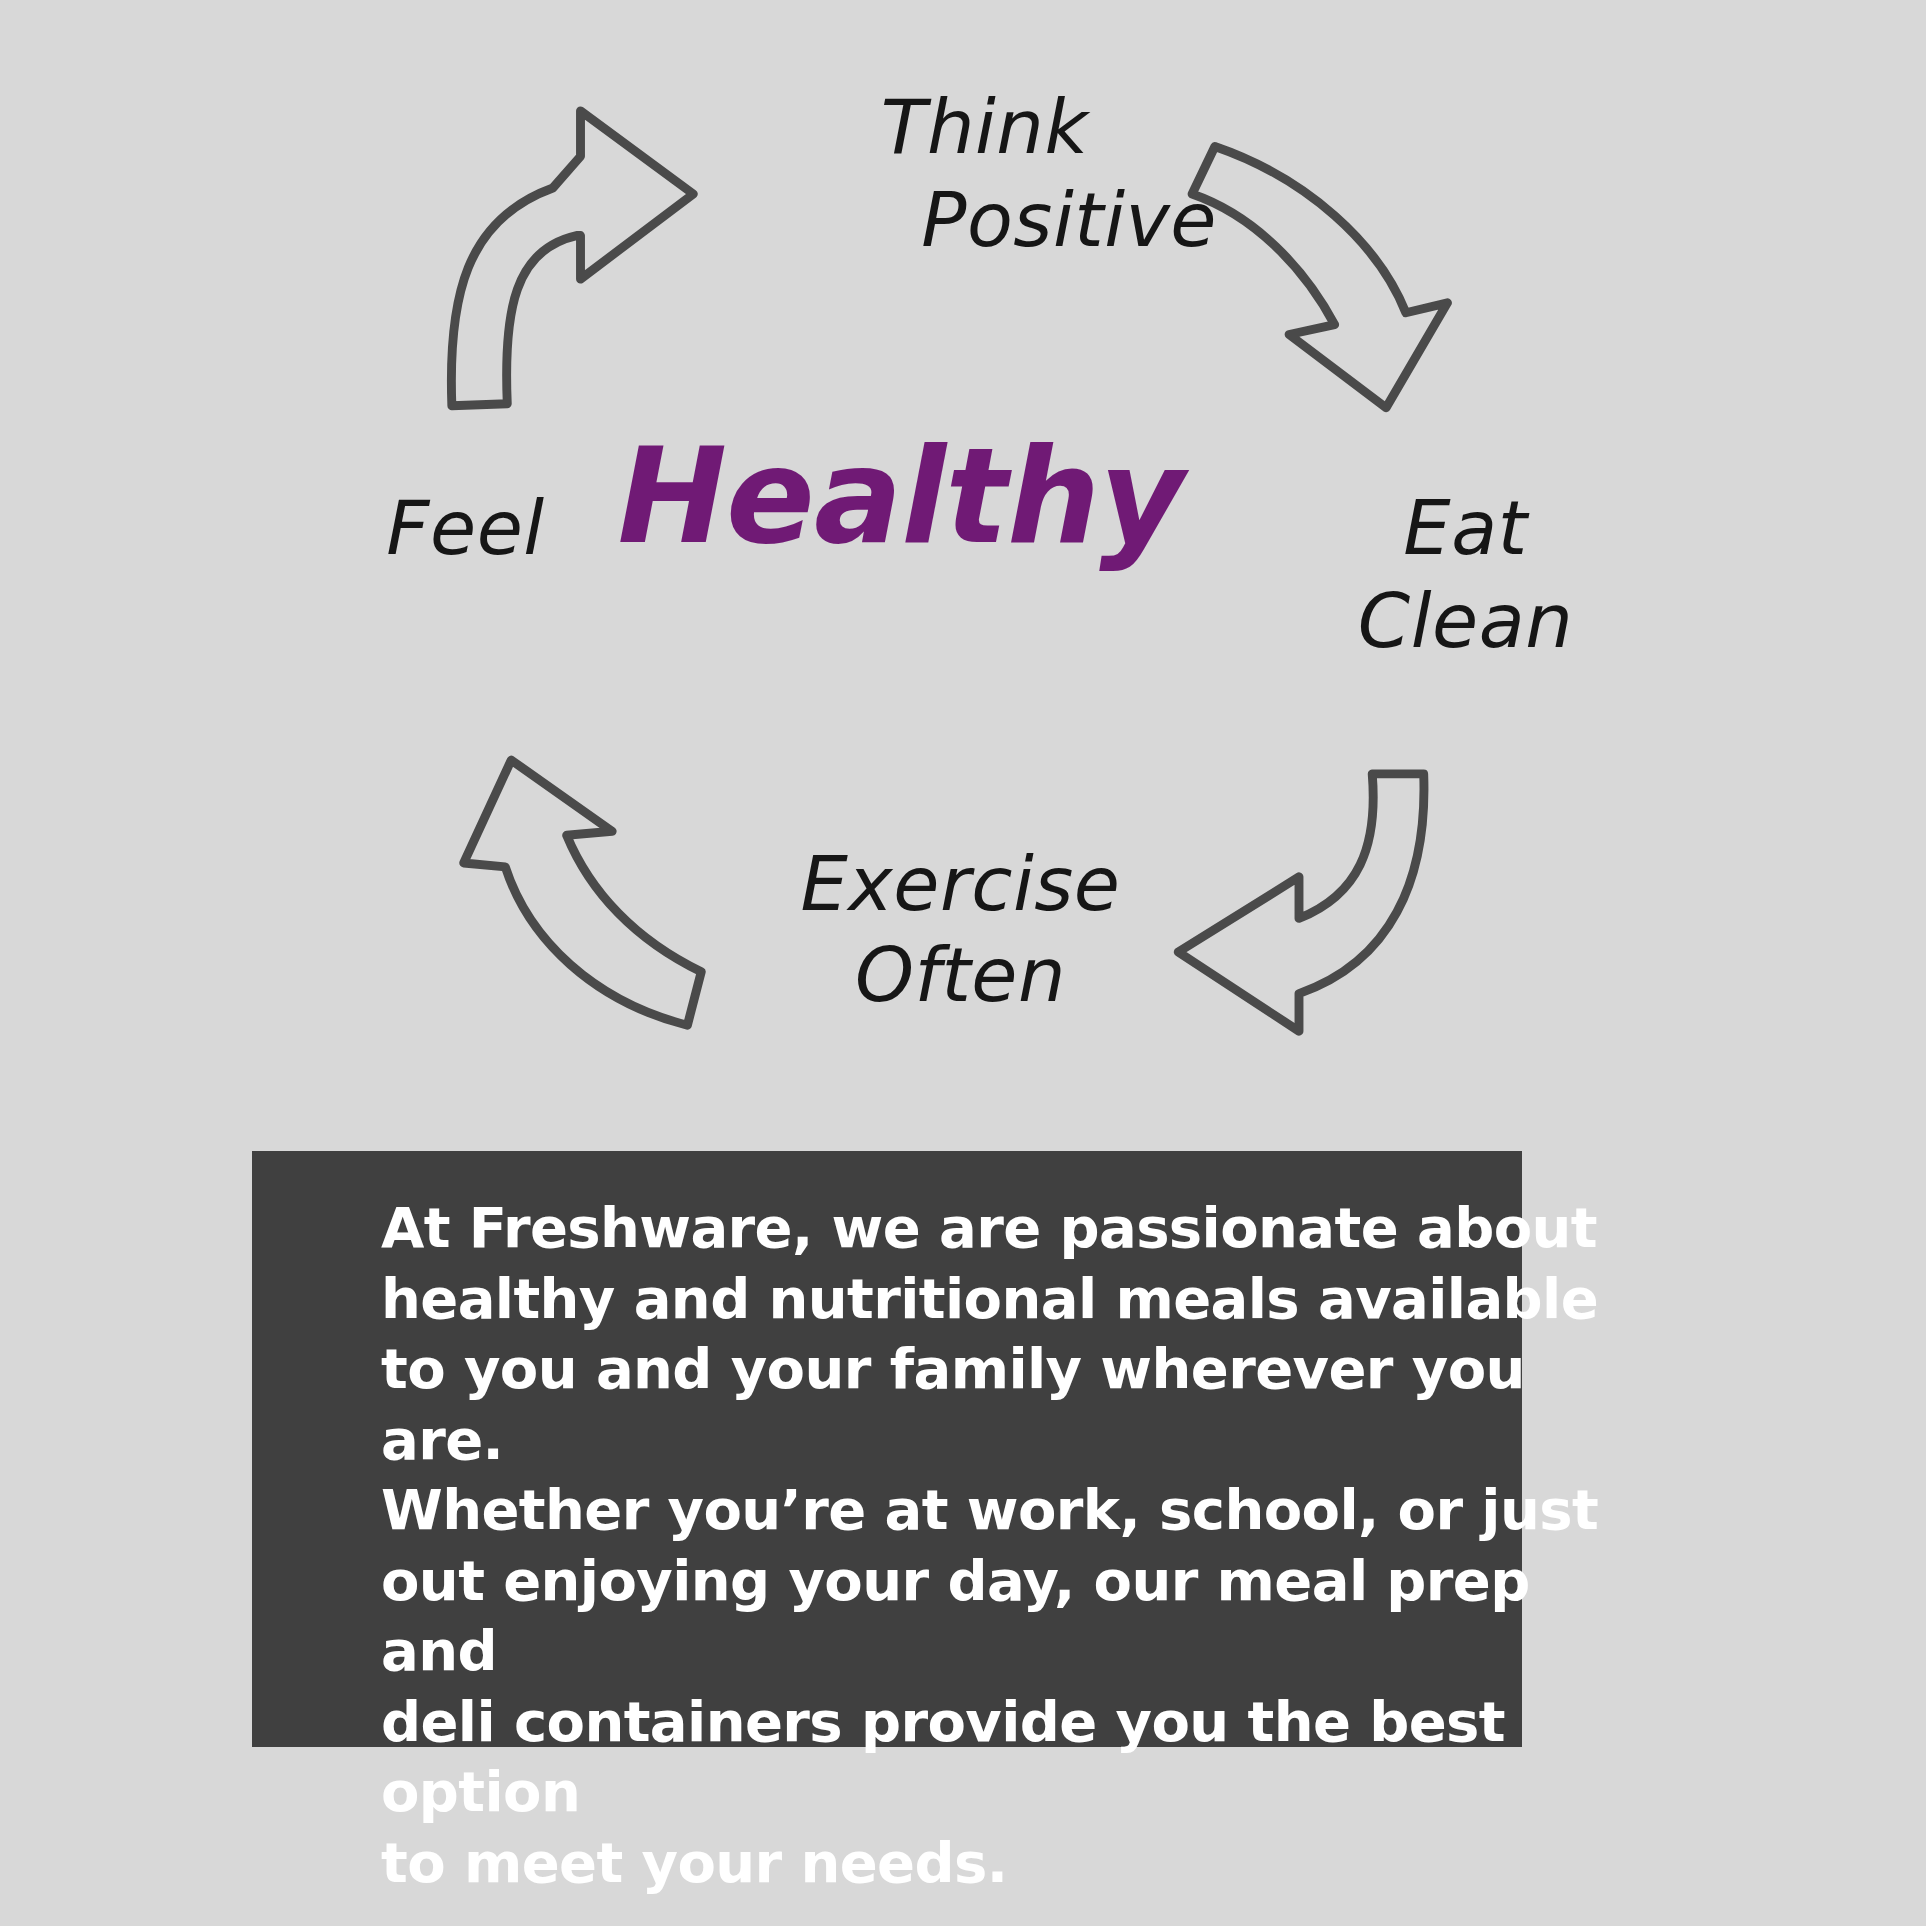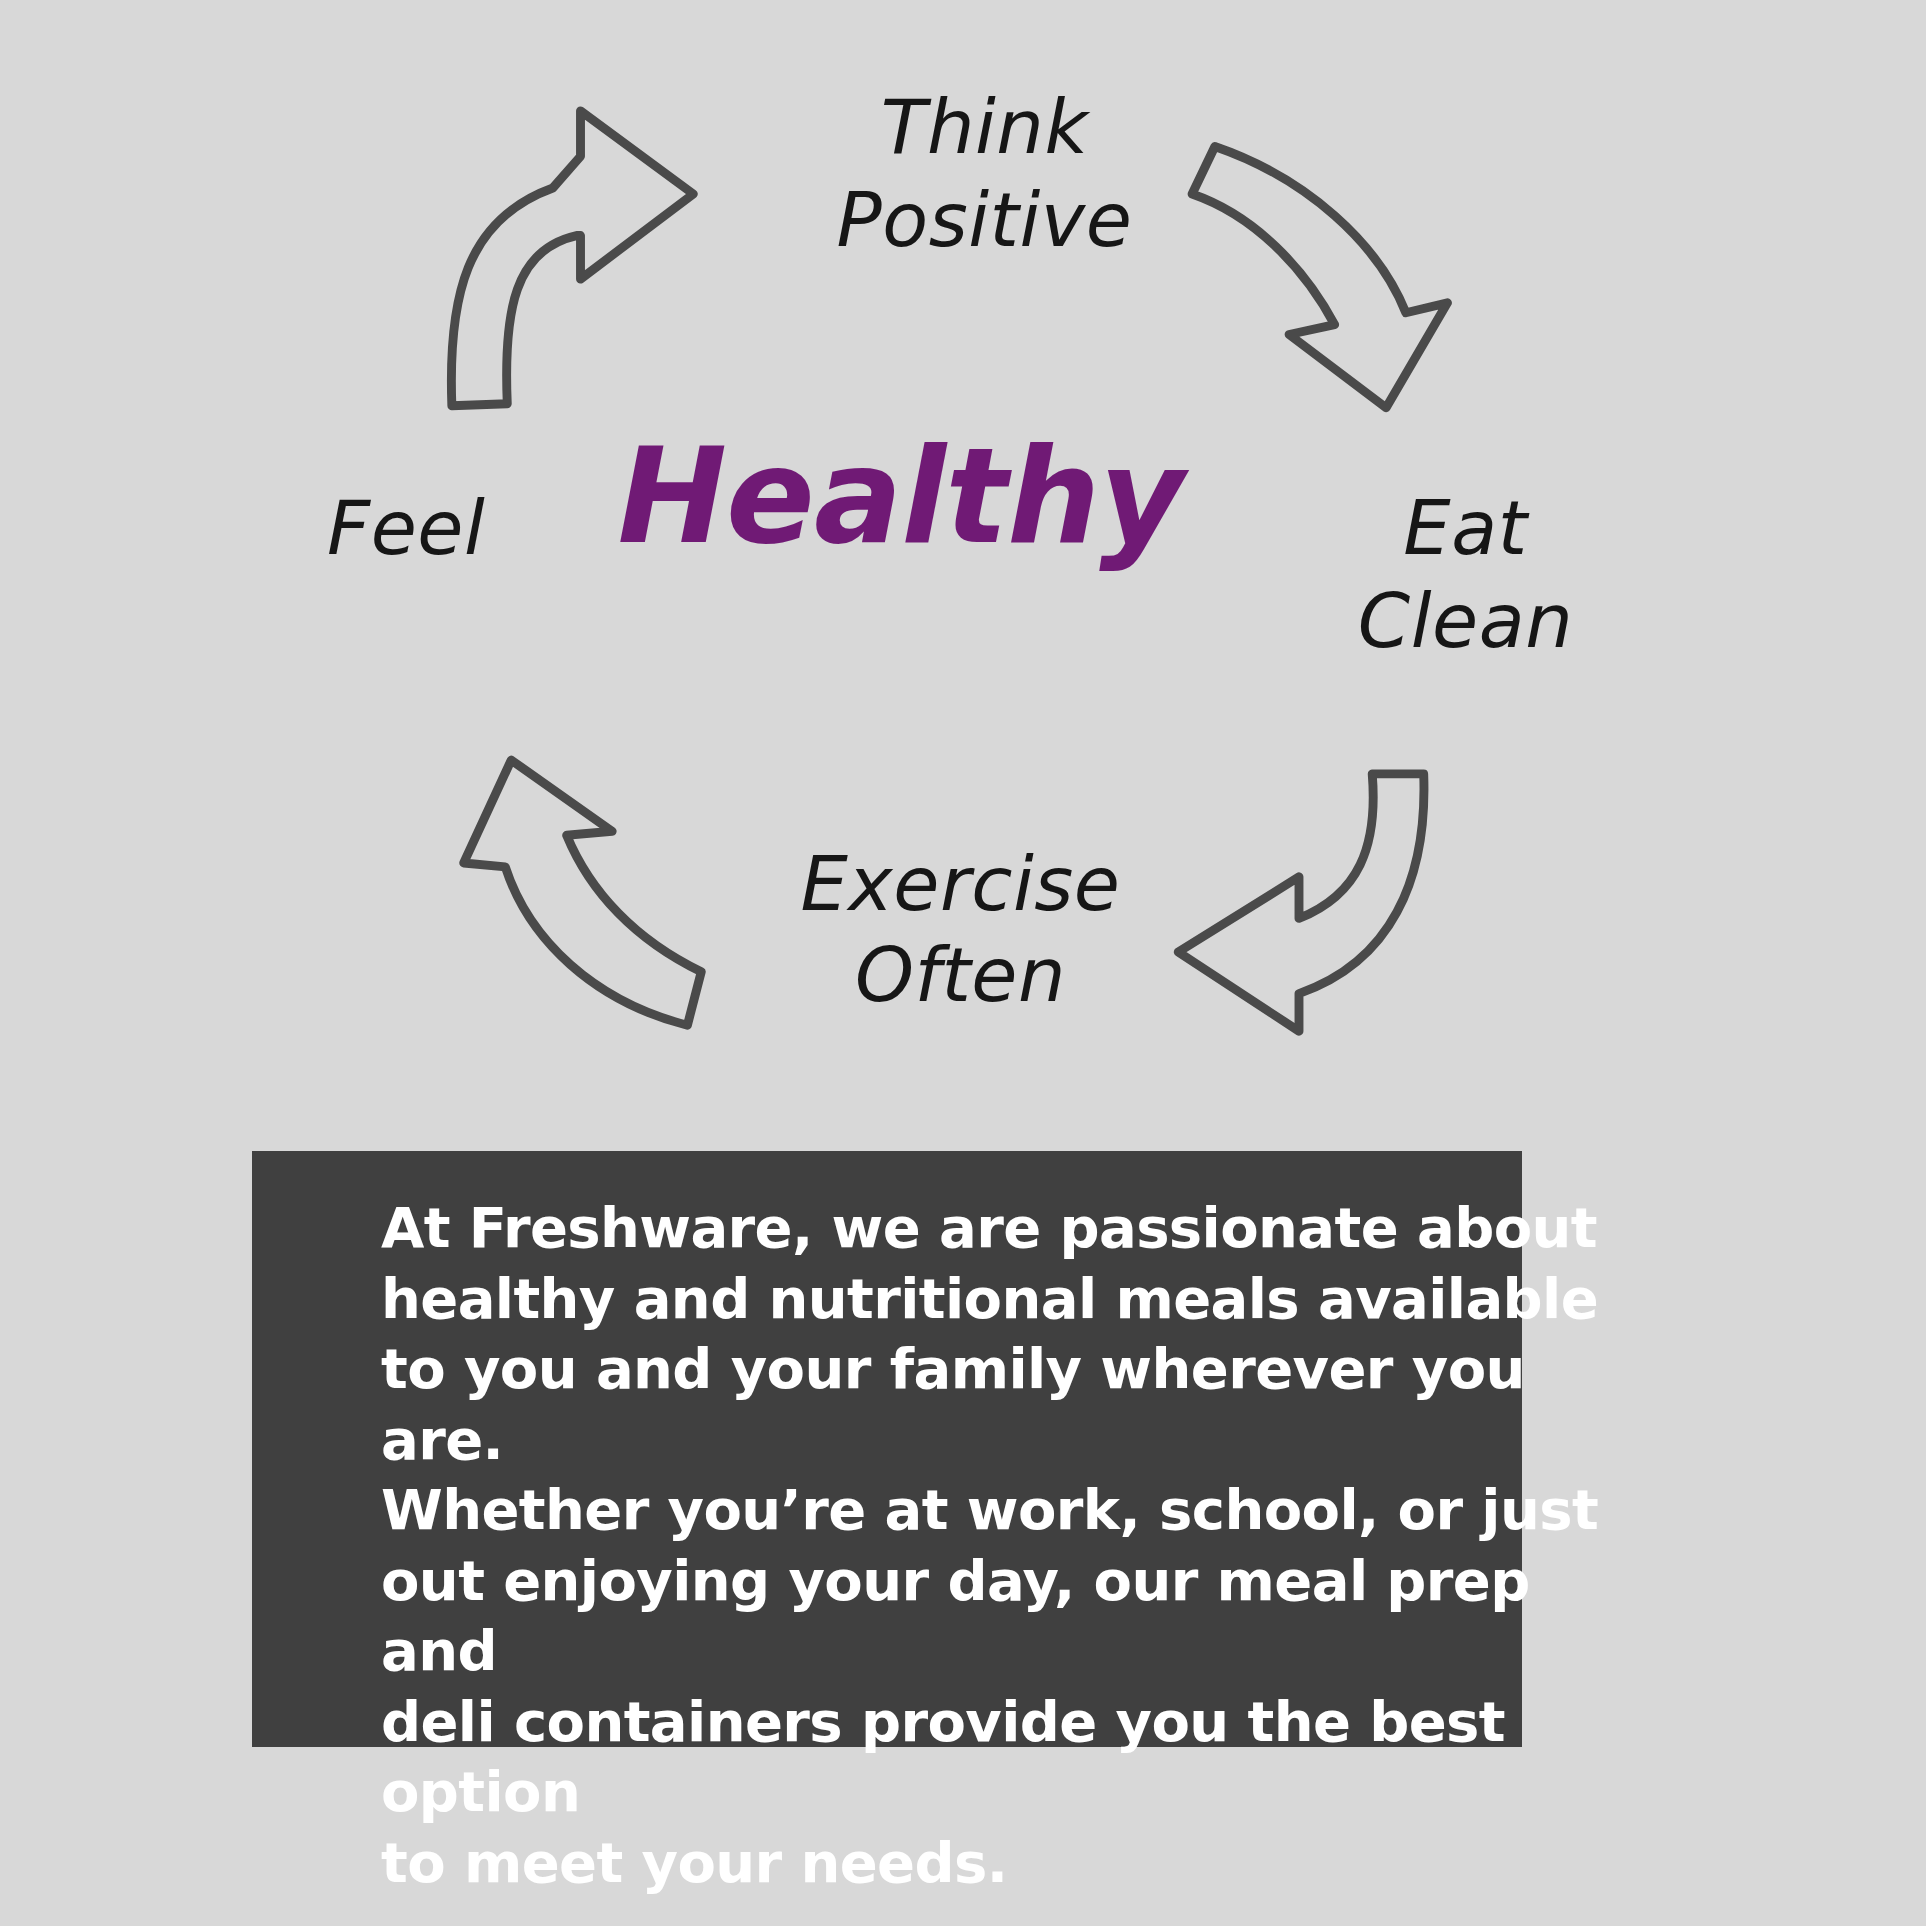--- a/index.html
+++ b/index.html
@@ -44,26 +44,27 @@
   
   #label-think-positive {
     left: 752px;
     top: 89px;
     width: 465px;
     text-align: center;
     font-size: 75px;
     font-weight: 400;
   }
   #label-think-positive .ln1 { display:block; }
-  #label-think-positive .ln2 { display:block; margin-top: 16px; }
+  #label-think-positive .ln2 { display:block; margin-top: 16px; text-align: right; }
 
   #label-feel-good {
     left: 327px;
     top: 490px;
     width: 277px;
+    text-align: center;
     font-size: 75px;
     font-weight: 400;
   }
   #label-feel-good .ln2 { display:block; margin-top: 16px; }
 
   #label-eat-clean {
     left: 1317px;
     top: 490px;
     width: 297px;
     text-align: center;

